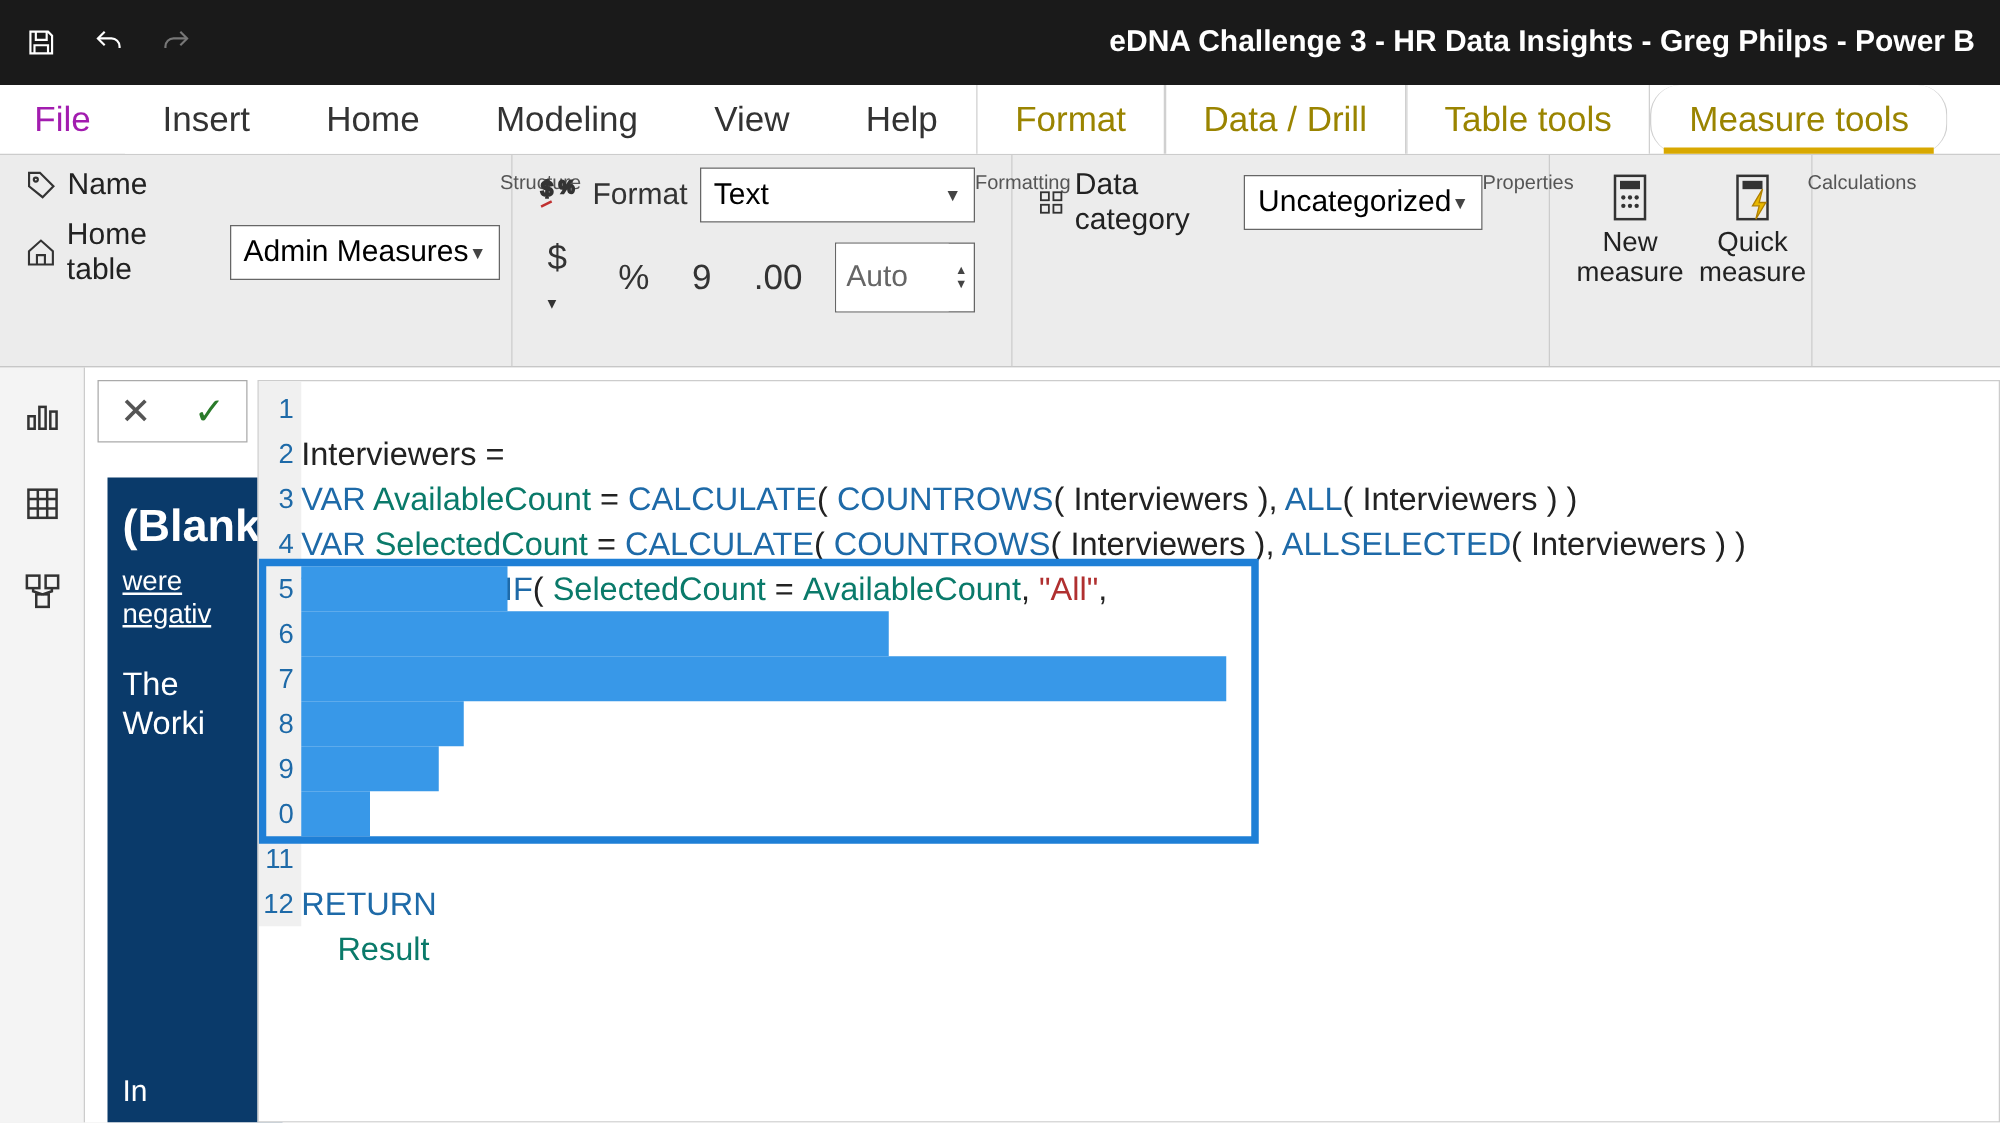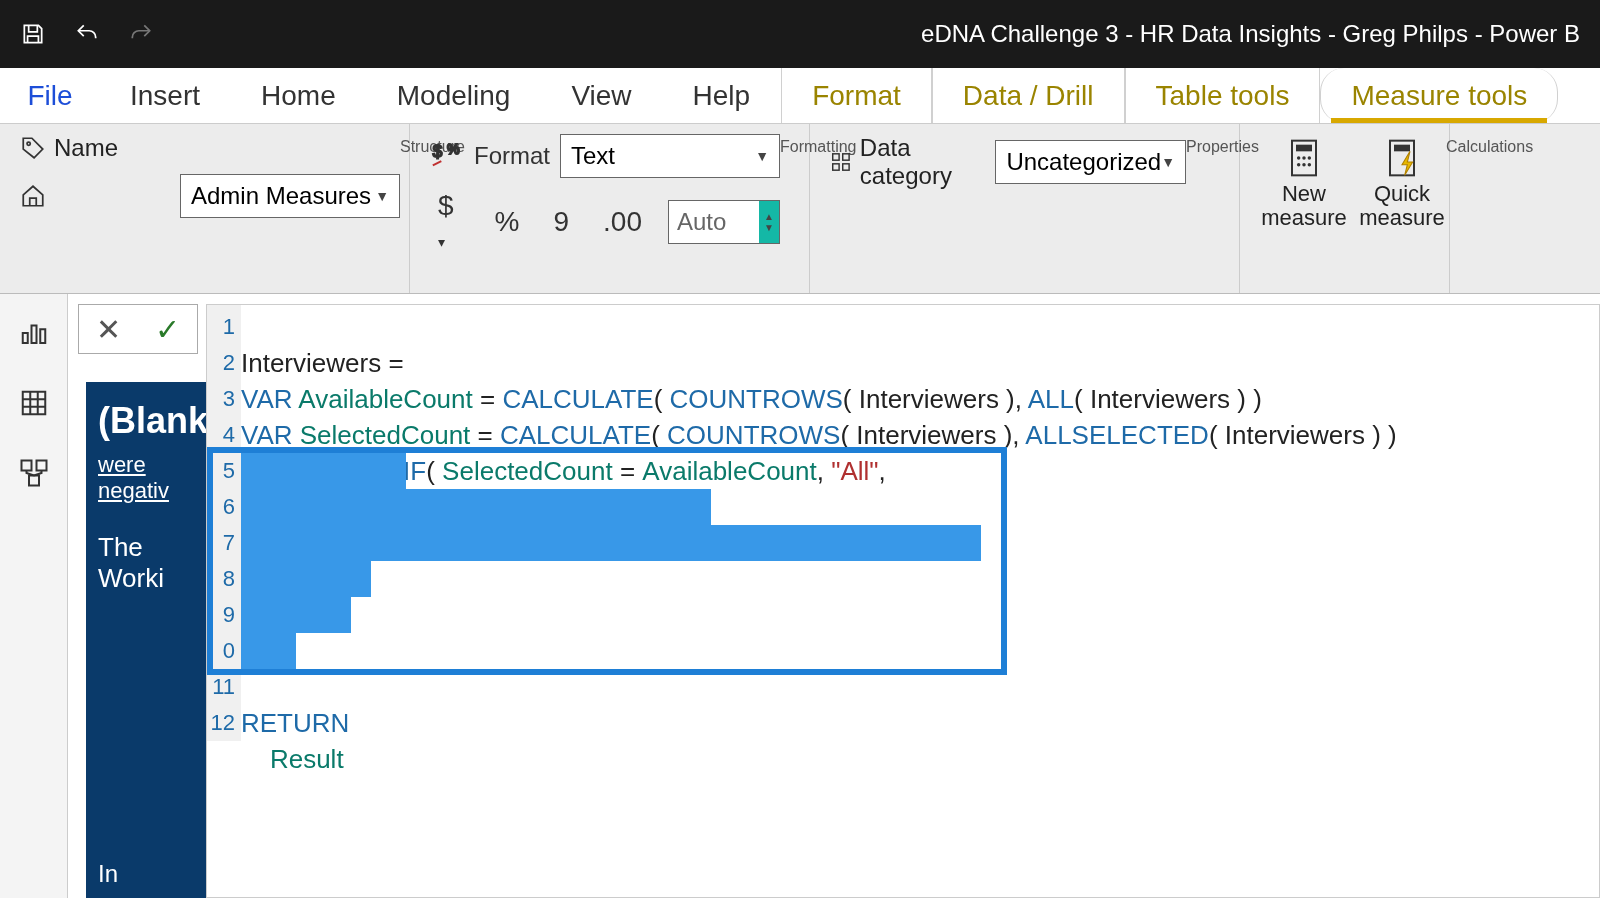--- a/index.html
+++ b/index.html
@@ -4,46 +4,46 @@
 <style>
 * { margin:0; padding:0; box-sizing:border-box; font-family:"Segoe UI", Arial, sans-serif; }
 body { width:1600px; height:898px; background:#e8e8e8; overflow:hidden; }
 
 
 .titlebar { height:68px; background:#1a1a1a; display:flex; align-items:center; padding:0 20px; color:#fff; }
 .tb-left { display:flex; align-items:center; gap:28px; }
 .tb-icon { width:26px; height:26px; display:flex; align-items:center; justify-content:center; }
 .tb-icon svg { stroke:#fff; fill:none; stroke-width:1.6; }
 .tb-redo svg { stroke:#777; }
-.tb-title { margin-left:auto; font-size:24px; font-weight:400; color:#fff; white-space:nowrap; }
+.tb-title { margin-left:auto; font-size:24px; font-weight:700; color:#fff; white-space:nowrap; }
 
 
 .ribbon-tabs { height:56px; background:#fff; display:flex; align-items:stretch; border-bottom:1px solid #ccc; }
-.file-tab { width:100px; display:flex; align-items:center; justify-content:center; font-size:28px; color:#1d4ed8; cursor:pointer; }
+.file-tab { width:100px; display:flex; align-items:center; justify-content:center; font-size:28px; color:#a21caf; cursor:pointer; }
 .rtab { padding:0 30px; display:flex; align-items:center; font-size:28px; color:#333; cursor:pointer; background:#fff; border-right:1px solid transparent; }
 .rtab.ctx { color:#9a8400; background:#fff; border-left:1px solid #d0d0d0; border-right:1px solid #d0d0d0; }
 .rtab.active { color:#9a8400; position:relative;border-radius:24px; }
 .rtab.active::after { content:""; position:absolute; left:10px; right:10px; bottom:0; height:5px; background:#d8a800; }
 
 
 .ribbon-body { height:170px; background:#ececec; display:flex; border-bottom:1px solid #bbb; }
 .rgroup { padding:10px 20px 0 20px; border-right:1px solid #ccc; display:flex; flex-direction:row; }
 .rgroup-inner { flex:1; display:flex; flex-direction:column; gap:12px; }
 .rgroup-label { text-align:center; font-size:16px; color:#555; padding:4px 0 6px 0; }
 
 .row { display:flex; align-items:center; gap:10px; }
 .lbl { display:flex; align-items:center; gap:8px; font-size:24px; color:#222; min-width:150px; }
 .lbl svg { width:26px; height:26px; stroke:#333; fill:none; stroke-width:1.6; }
 .txtinput { height:44px; width:220px; border:1px solid #666; background:#fff; font-size:24px; padding:0 10px; }
 .selinput { height:44px; width:220px; border:1px solid #666; background:#fff; font-size:24px; padding:0 10px; display:flex; align-items:center; justify-content:space-between; }
 .selinput .caret { font-size:14px; color:#444; }
 
 .fmtsym { font-size:28px; color:#333; padding:0 8px; cursor:pointer; }
 .fmt-prefix svg { width:34px; height:34px; stroke:#333; fill:none; stroke-width:1.4; }
-.spin { display:inline-flex; align-items:center; border:1px solid #666; height:44px; background:#14b8a6; }
+.spin { display:inline-flex; align-items:center; border:1px solid #666; height:56px; background:#ffffff; }
 .spin input { border:none; width:90px; height:100%; font-size:24px; padding:0 8px; color:#666; outline:none; }
 .spin .spinbtns { display:flex; flex-direction:column; width:20px; }
 .spin .spinbtns span { font-size:10px; text-align:center; color:#444; cursor:pointer; }
 
 .calc-btn { display:flex; flex-direction:column; align-items:center; justify-content:flex-start; width:88px; cursor:pointer; }
 .calc-btn .icon { width:36px; height:40px; margin-bottom:4px; }
 .calc-btn .icon svg { width:100%; height:100%; }
 .calc-btn .t1 { font-size:22px; color:#222; line-height:1.1; }
 .calc-btn .t2 { font-size:22px; color:#222; line-height:1.1; }
 
@@ -133,20 +133,21 @@
             </svg>
           <span>Name</span>
         </div>
       </div>
       <div class="row">
         <div class="lbl">
           <svg viewBox="0 0 24 24">
               <path d="M3 11l9-8 9 8v10H3z"></path>
               <path d="M9 21v-7h6v7"></path>
             </svg>
+          <span>Home table</span>
         </div>
         <div class="selinput">
           <span>Admin Measures</span>
             <span class="caret">▼</span>
         </div>
       </div>
     </div>
     <div class="rgroup-label">Structure</div>
   </div>
 

